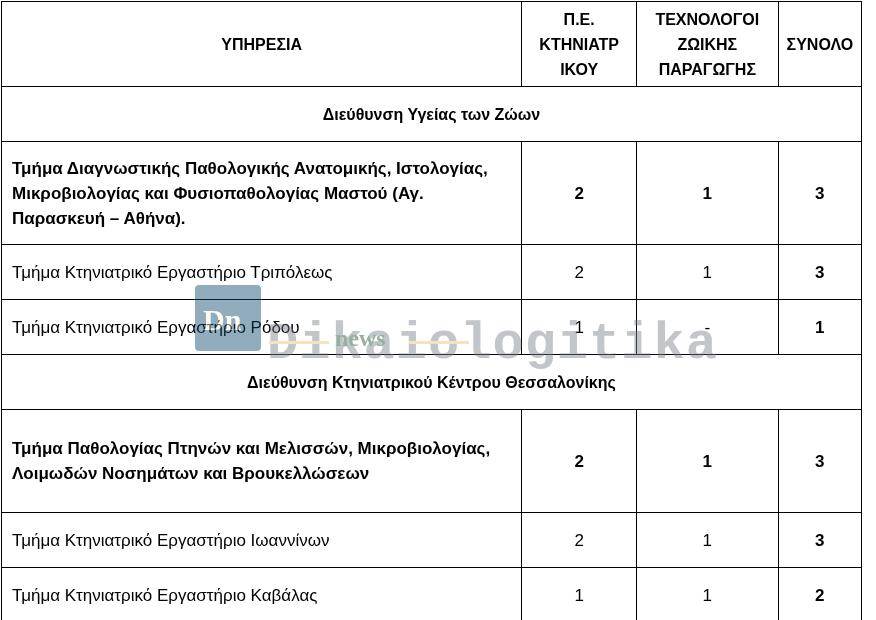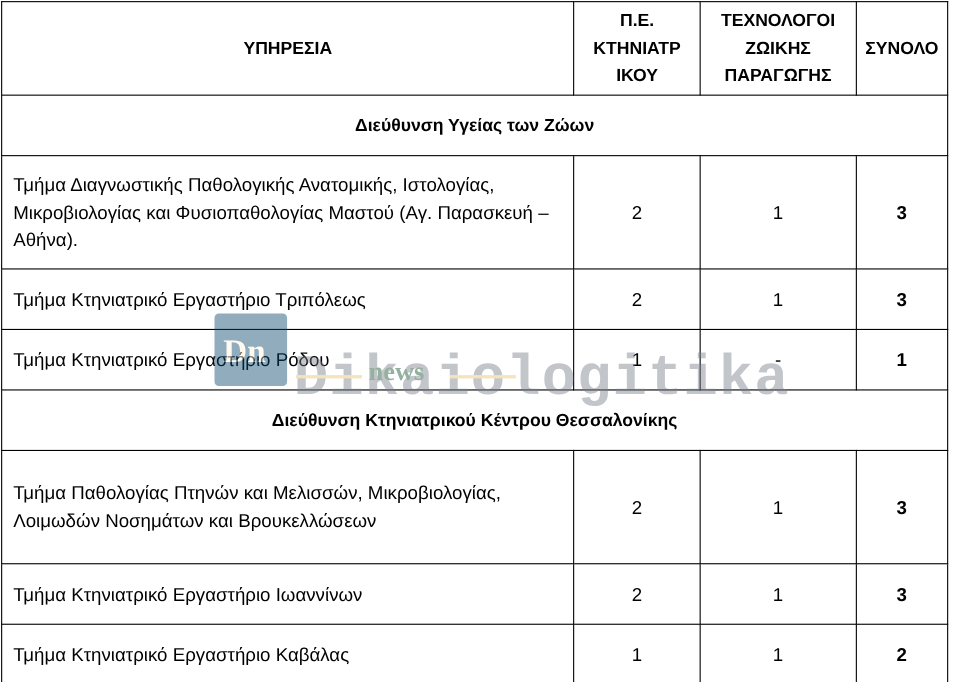--- a/index.html
+++ b/index.html
@@ -8,21 +8,21 @@
   td, th { border: 1px solid #000; font-size: 17px; line-height: 25px; padding: 12px 10px; vertical-align: middle; }
   th { font-weight: bold; text-align: center; font-size: 16px; line-height: 25px; padding: 0 2px; }
   .c-svc { width: 481px; }
   .c-a { width: 106px; }
   .c-b { width: 131px; }
   .c-t { width: 77px; }
   .num { text-align: center; padding: 0; }
   .bold { font-weight: bold; }
   .section td { text-align: center; font-weight: bold; font-size: 16px; height: 30px; }
   .row td { height: 30px; }
-  .row.multi td { height: 78px; }
+  .row.multi td { height: 78px; font-weight: bold; }
   .total td { height: 32px; font-weight: bold; }
   .total td.label { text-align: center; font-size: 16px; font-style: italic; }
   .wm { position: absolute; left: 195px; top: 285px; width: 440px; height: 70px; pointer-events: none; opacity: 0.45; }
   .wm .logo { position: absolute; left: 0; top: 0; width: 66px; height: 66px; background: #0c4a6e; border-radius: 4px; }
   .wm .logo span { position: absolute; left: 8px; top: 18px; font-family: "Liberation Serif", serif; font-weight: bold; font-size: 30px; color: #fff6e0; }
   .wm .brand { position: absolute; left: 72px; top: -6px; font-family: Liberation Mono, monospace; font-weight: bold; font-size: 52px; color: #7a7f8a; letter-spacing: 1px; margin-top: 36px; }
   .wm .news { position: absolute; left: 140px; top: 40px; font-family: "Liberation Serif", serif; font-weight: bold; font-size: 24px; color: #14532d; }
   .wm .line1 { position: absolute; left: 74px; top: 56px; width: 60px; height: 3px; background: #e9c36c; }
   .wm .line2 { position: absolute; left: 214px; top: 56px; width: 60px; height: 3px; background: #e9c36c; }
 </style>

